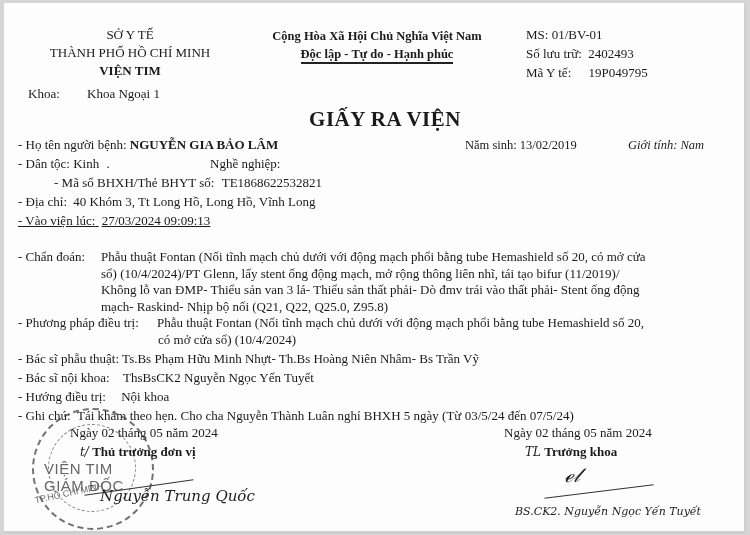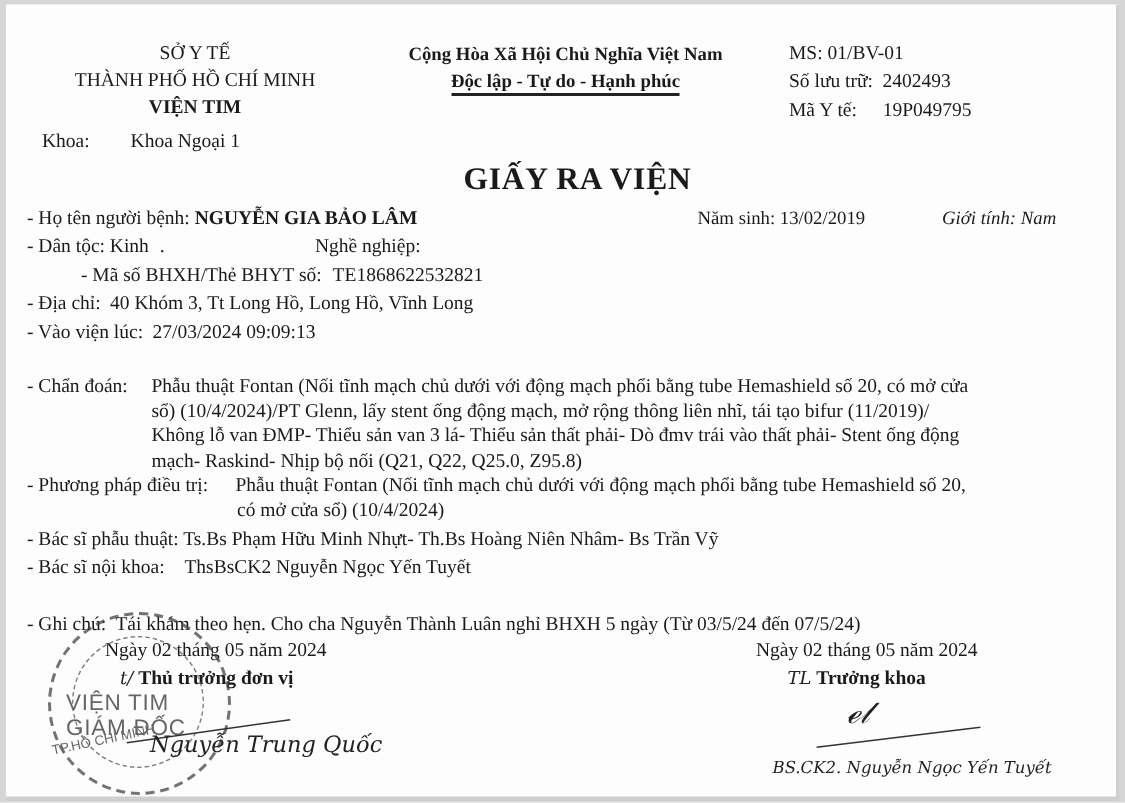--- a/index.html
+++ b/index.html
@@ -102,21 +102,21 @@
   </div>
 
   <div class="abs t13" style="left:14px; top:172px;margin-left:36px;">
     <span>- Mã số BHXH/Thẻ BHYT số:</span>
     <span style="margin-left:4px;">TE1868622532821</span>
   </div>
   <div class="abs t13" style="left:14px; top:191px;">
     <span>- Địa chỉ:</span>
     <span style="margin-left:3px;">40 Khóm 3, Tt Long Hồ, Long Hồ, Vĩnh Long</span>
   </div>
-  <div class="abs t13" style="left:14px; top:210px;">
+  <div class="abs t13" style="left:14px; top:210px;text-decoration:underline;">
     <span>- Vào viện lúc:</span>
     <span style="margin-left:3px;">27/03/2024 09:09:13</span>
   </div>
 
   <div class="abs t13" style="left:14px; top:246px;">- Chẩn đoán:</div>
   <div class="abs t13" style="left:97px; top:246px; line-height:16.5px;">
     <div>Phẫu thuật Fontan (Nối tĩnh mạch chủ dưới với động mạch phổi bằng tube Hemashield số 20, có mở cửa</div>
     <div>sổ) (10/4/2024)/PT Glenn, lấy  stent ống động mạch, mở rộng thông liên nhĩ, tái tạo bifur (11/2019)/</div>
     <div>Không lỗ van ĐMP- Thiểu sản van 3 lá- Thiểu sản thất phải- Dò đmv trái vào thất phải- Stent ống động</div>
     <div>mạch- Raskind- Nhịp bộ nối (Q21, Q22, Q25.0, Z95.8)</div>
@@ -128,20 +128,24 @@
     <div style="margin-left:1px;">có mở cửa sổ) (10/4/2024)</div>
   </div>
 
   <div class="abs t13" style="left:14px; top:348px;">
     <span>- Bác sĩ phẫu thuật:</span>
     <span>Ts.Bs Phạm Hữu Minh Nhựt- Th.Bs Hoàng Niên Nhâm- Bs Trần Vỹ</span>
   </div>
   <div class="abs t13" style="left:14px; top:367px;">
     <span>- Bác sĩ nội khoa:</span>
     <span style="margin-left:10px;">ThsBsCK2 Nguyễn Ngọc Yến Tuyết</span>
+  </div>
+  <div class="abs t13" style="left:14px; top:386px;">
+    <span>- Hướng điều trị:</span>
+    <span style="margin-left:12px;">Nội khoa</span>
   </div>
   <div class="abs t13" style="left:14px; top:405px;">
     <span>- Ghi chú:</span>
     <span style="margin-left:3px;">Tái khám theo hẹn. Cho cha Nguyễn Thành Luân nghỉ BHXH 5 ngày (Từ 03/5/24 đến 07/5/24)</span>
   </div>
 
   <div class="abs t13" style="left:66px; top:422px;">Ngày 02 tháng 05 năm 2024</div>
   <div class="abs t13" style="left:76px; top:441px;">
     <span class="sig" style="position:static; font-size:12px;">t/</span>
     <span class="bold">Thủ trưởng đơn vị</span>

